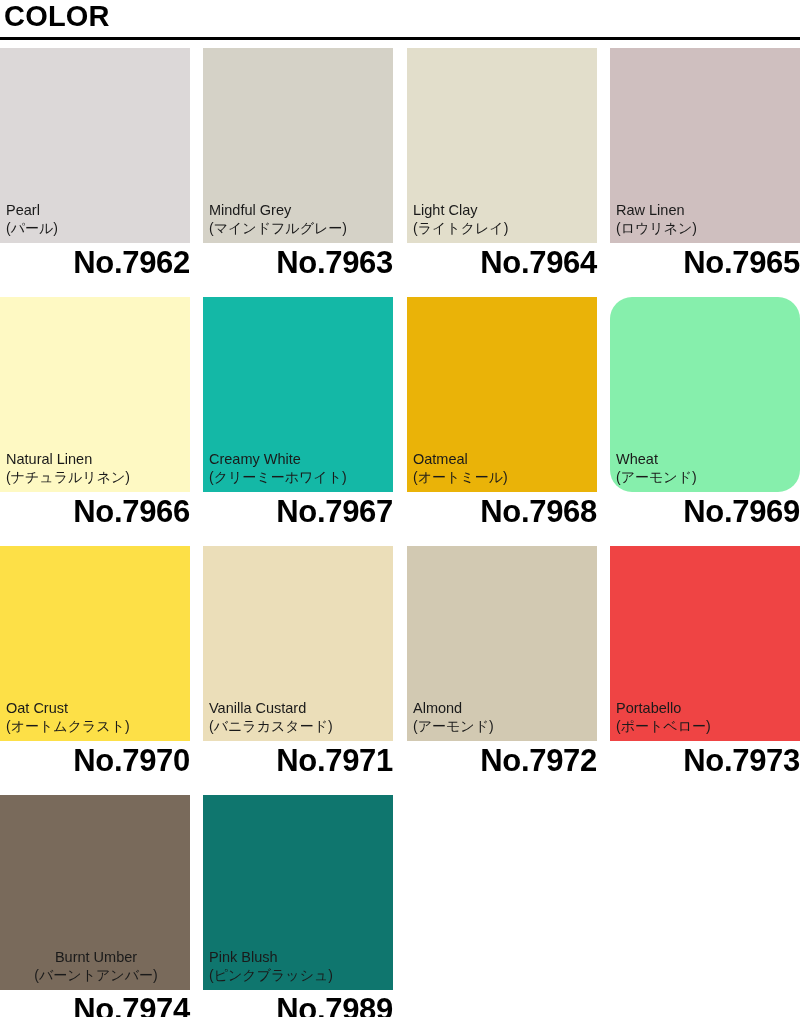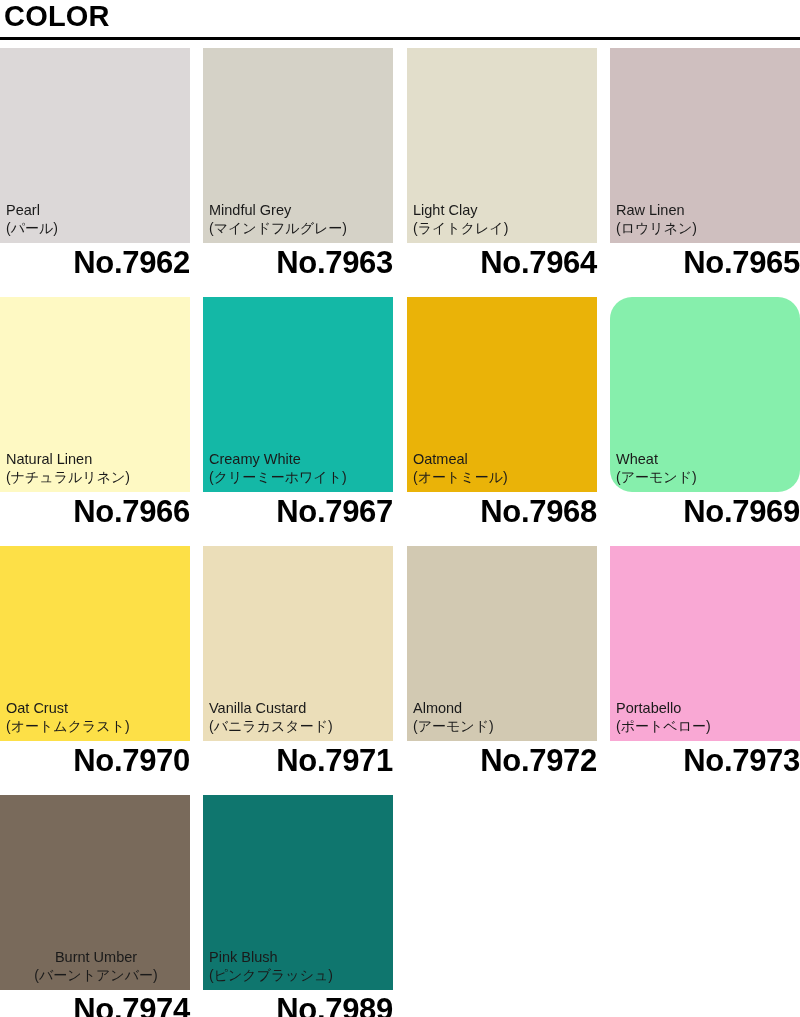--- a/index.html
+++ b/index.html
@@ -221,21 +221,21 @@
       <div class="cell c2">
         <div class="swatch" style="background-color: rgb(210, 201, 178);">
           <div class="swatch-labels">
             <div class="name-en">Almond</div>
             <div class="name-ja">(アーモンド)</div>
           </div>
         </div>
         <div class="code">No.7972</div>
       </div>
       <div class="cell c3">
-        <div class="swatch" style="background-color: #f9a8d4;">
+        <div class="swatch" style="background-color: #ef4444;">
           <div class="swatch-labels">
             <div class="name-en">Portabello</div>
             <div class="name-ja">(ポートベロー)</div>
           </div>
         </div>
         <div class="code">No.7973</div>
       </div>
     </div>
 
     <div class="row">

